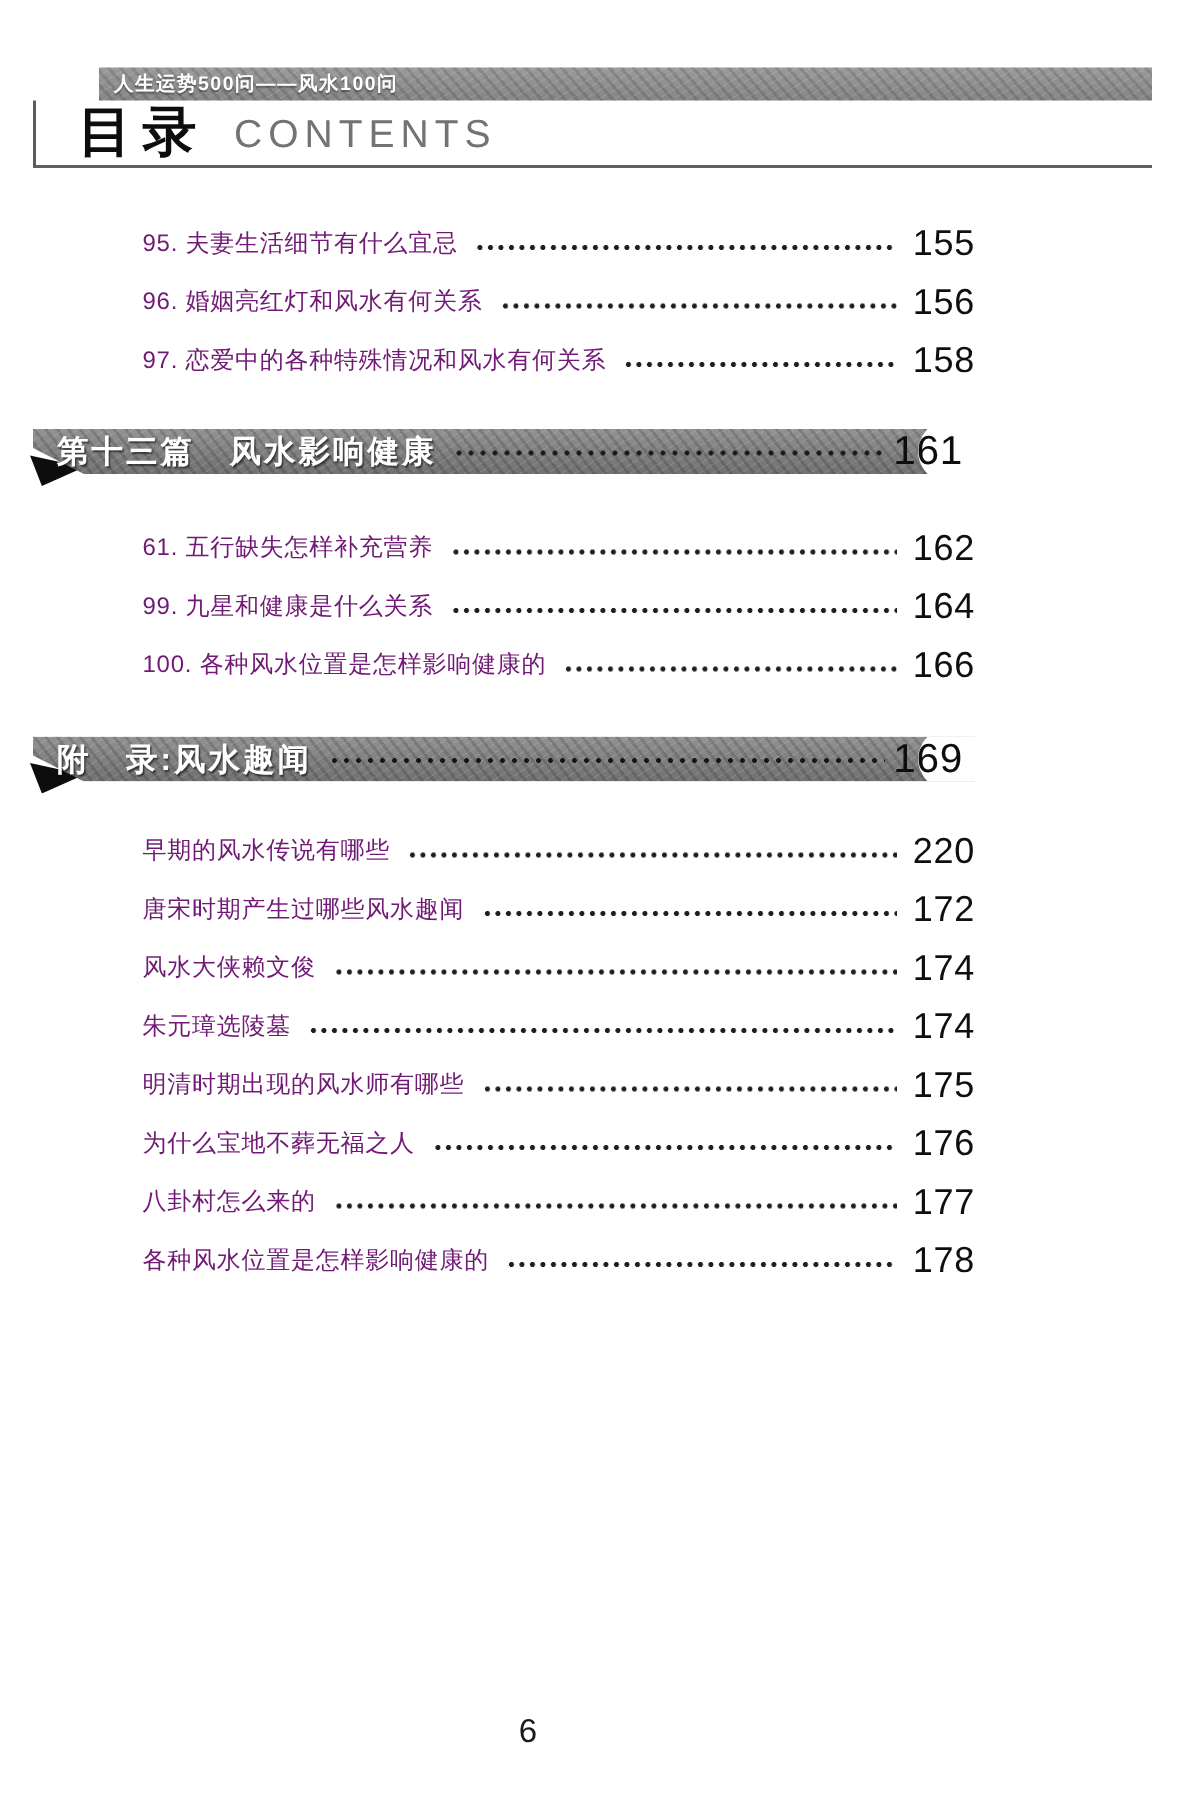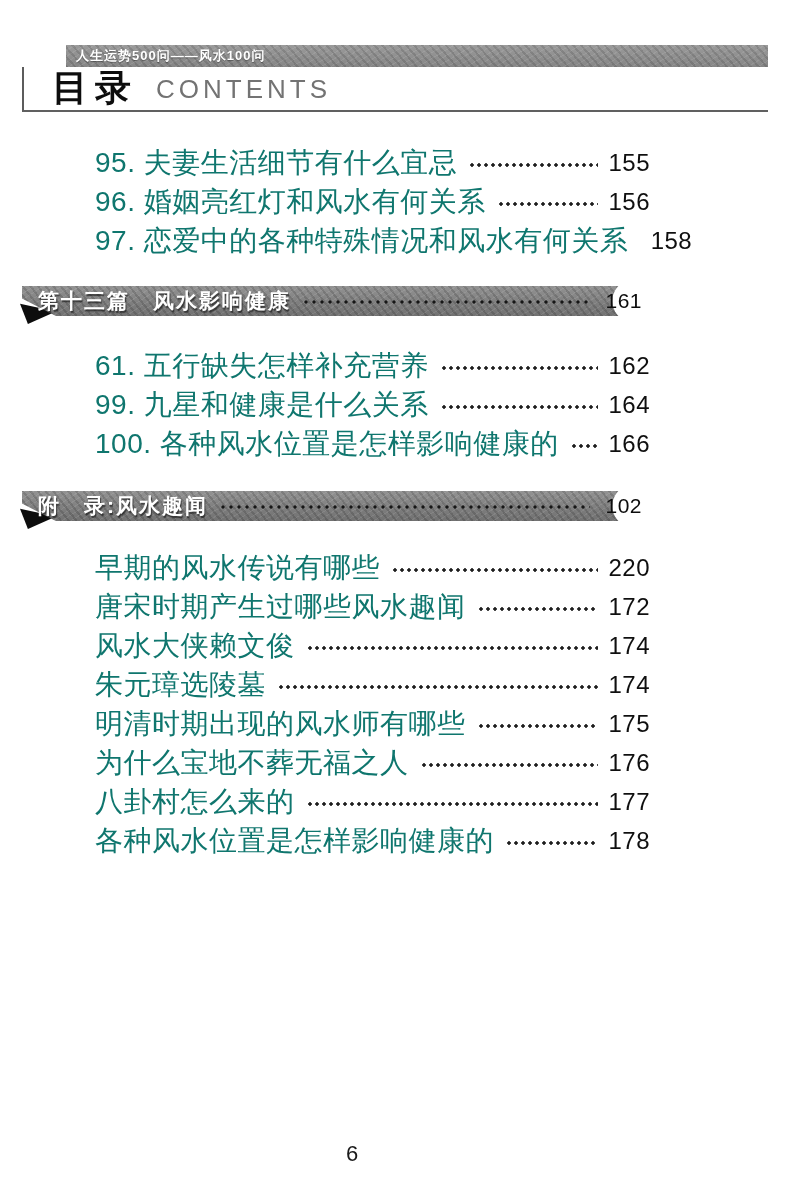--- a/index.html
+++ b/index.html
@@ -40,21 +40,21 @@
     line-height:1; white-space:nowrap;
   }
 
   
   .toc-group { position:absolute; left:95px; right:143px; }
   #group-top      { top:143px; }
   #group-mid      { top:346px; }
   #group-appendix { top:548px; }
 
   .toc-row { display:flex; align-items:center; height:39px; }
-  .toc-label { white-space:nowrap; font-size:28px; letter-spacing:0.5px; color:#0f766e; }
+  .toc-label { white-space:nowrap; font-size:16px; letter-spacing:0.5px; color:#701a75; }
   .toc-leader {
     flex:1; height:6px; margin:4px 8px 0 12px;
     background-image:radial-gradient(circle at 3px 3px,#1e1e1e 1.5px,transparent 1.9px);
     background-size:7px 6px; background-repeat:repeat-x; background-position:left center;
   }
   .toc-page { min-width:44px; text-align:right; font-size:24px; color:#0f0f0f; letter-spacing:0.5px; }
 
   
   .section-bar { position:absolute; left:22px; width:628px; height:30px; }
   #section-bar-1 { top:286px; }
@@ -84,21 +84,21 @@
     color:#ffffff; font-weight:bold; font-size:21px; letter-spacing:2px;
     white-space:nowrap; text-shadow:1px 1.5px 1px rgba(15,15,15,0.6); z-index:1;
   }
   .bar-leader {
     flex:1; height:6px; margin:2px 2px 0 12px;
     background-image:radial-gradient(circle at 3px 3px,#161616 1.4px,transparent 1.8px);
     background-size:8px 6px; background-repeat:repeat-x; background-position:left center;
   }
   .bar-page {
     position:absolute; right:8px; top:50%; transform:translateY(-50%);
-    font-size:21px; color:#0d0d0d; z-index:2; letter-spacing:0.5px;
+    font-size:27px; color:#0d0d0d; z-index:2; letter-spacing:0.5px;
   }
 
   
   .footer-page {
     position:absolute; top:1141px; left:336px; width:32px;
     text-align:center; font-size:22px; color:#1a1a1a;
   }
 </style>
 </head>
 <body>
@@ -158,21 +158,21 @@
   </div>
 </div>
 
 <div class="section-bar" id="section-bar-2">
   <span class="bar-fold"></span>
   <span class="bar-bg"></span>
   <span class="bar-content">
     <span class="bar-title">附　录:风水趣闻</span>
     <span class="bar-leader"></span>
   </span>
-  <span class="bar-page">102</span>
+  <span class="bar-page">169</span>
 </div>
 
 <div class="toc-group" id="group-appendix">
   <div class="toc-row">
     <span class="toc-label">早期的风水传说有哪些</span>
     <span class="toc-leader"></span>
     <span class="toc-page">220</span>
   </div>
   <div class="toc-row">
     <span class="toc-label">唐宋时期产生过哪些风水趣闻</span>

